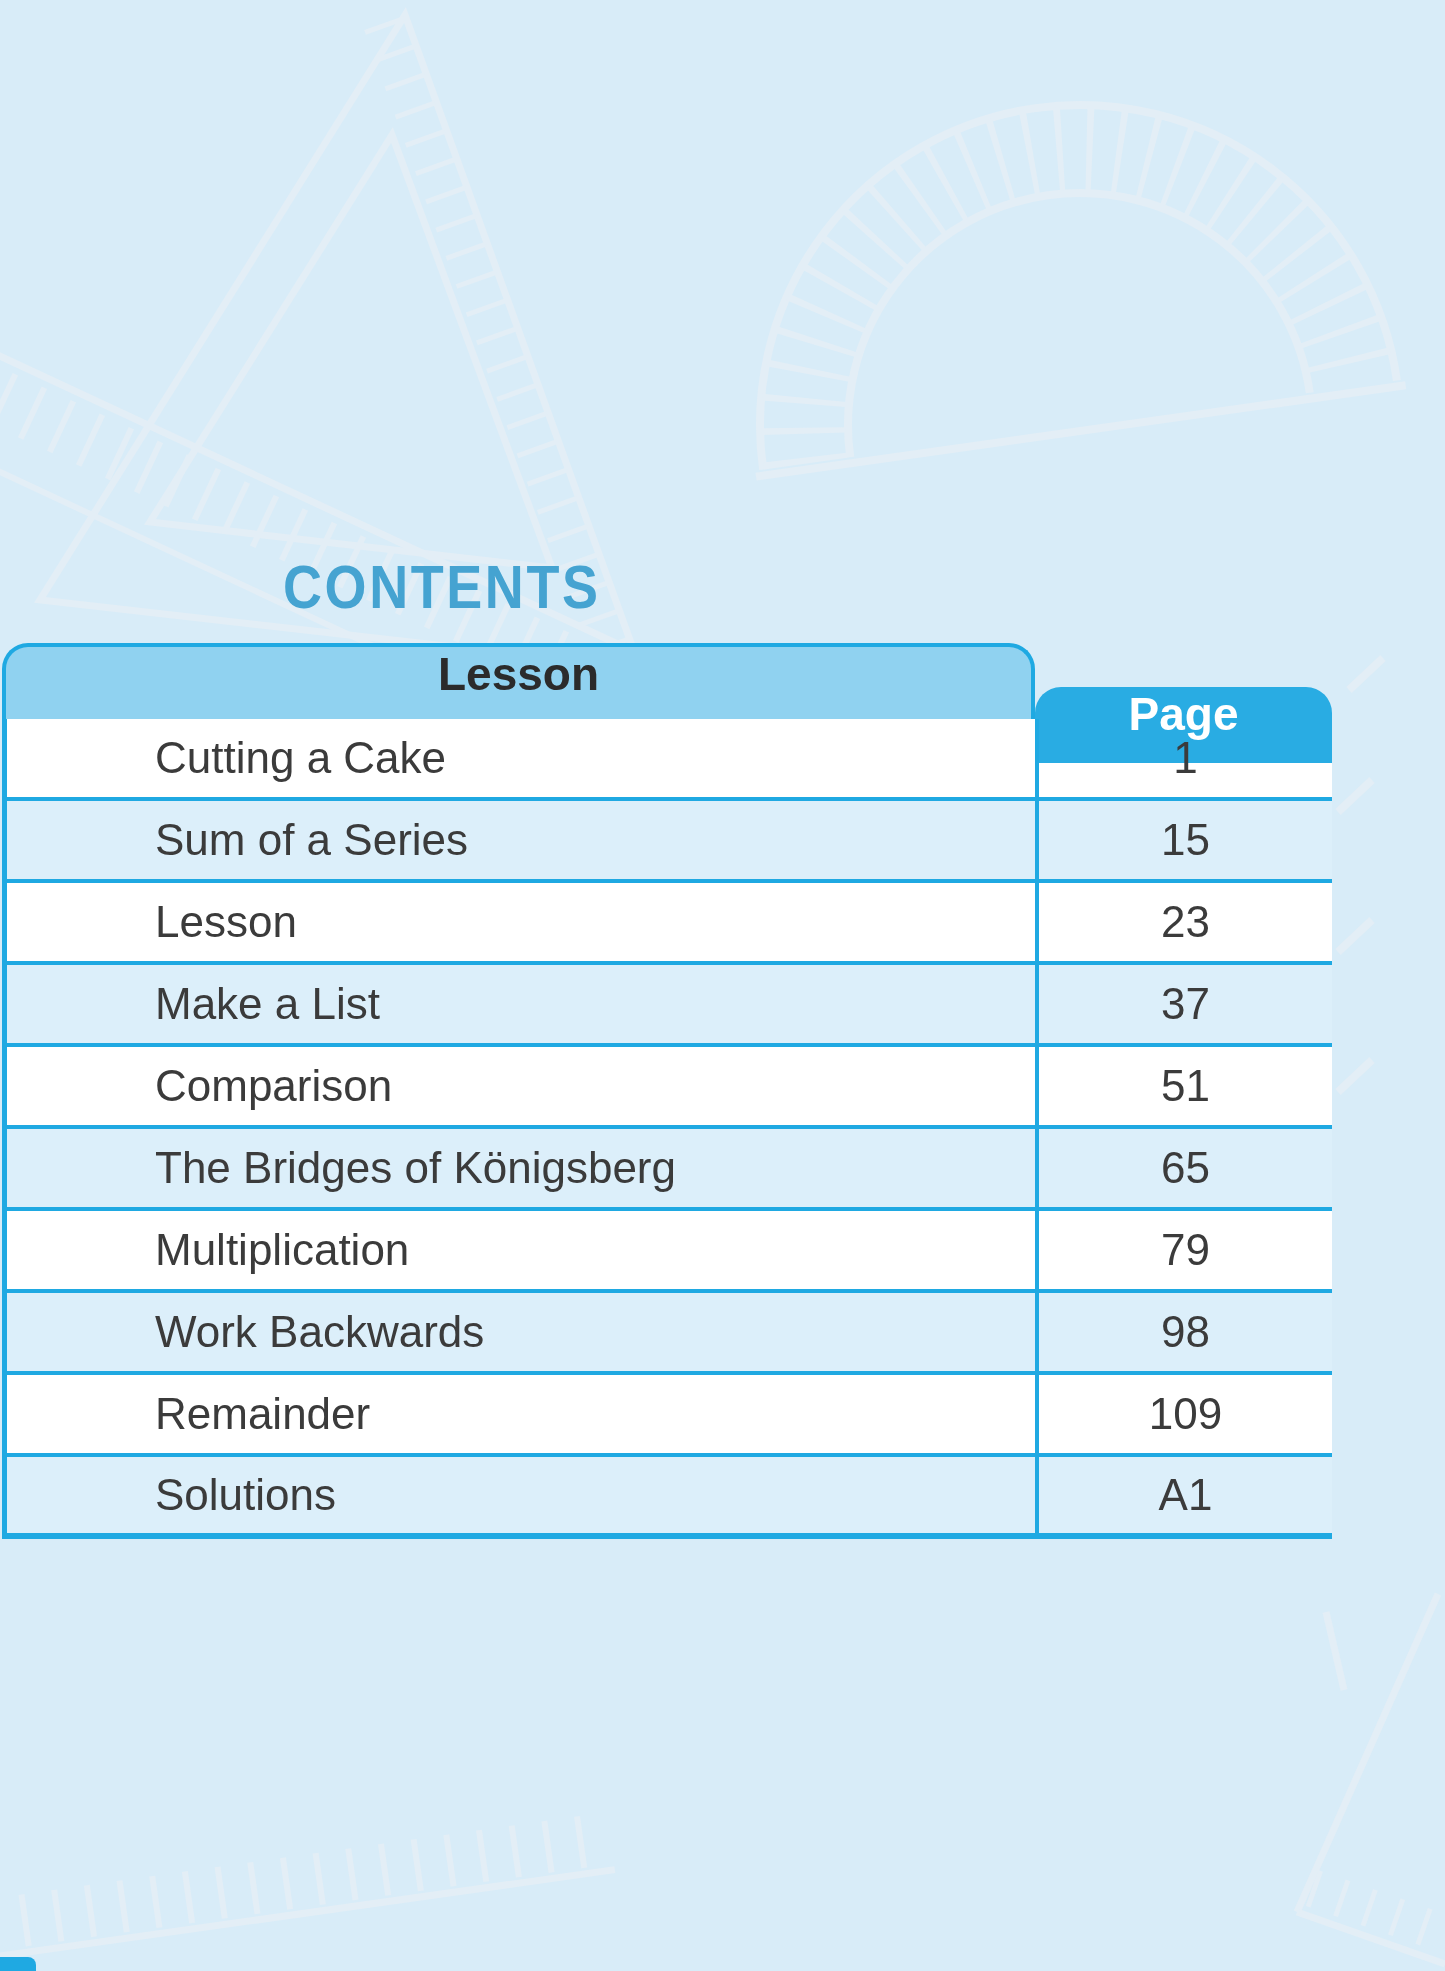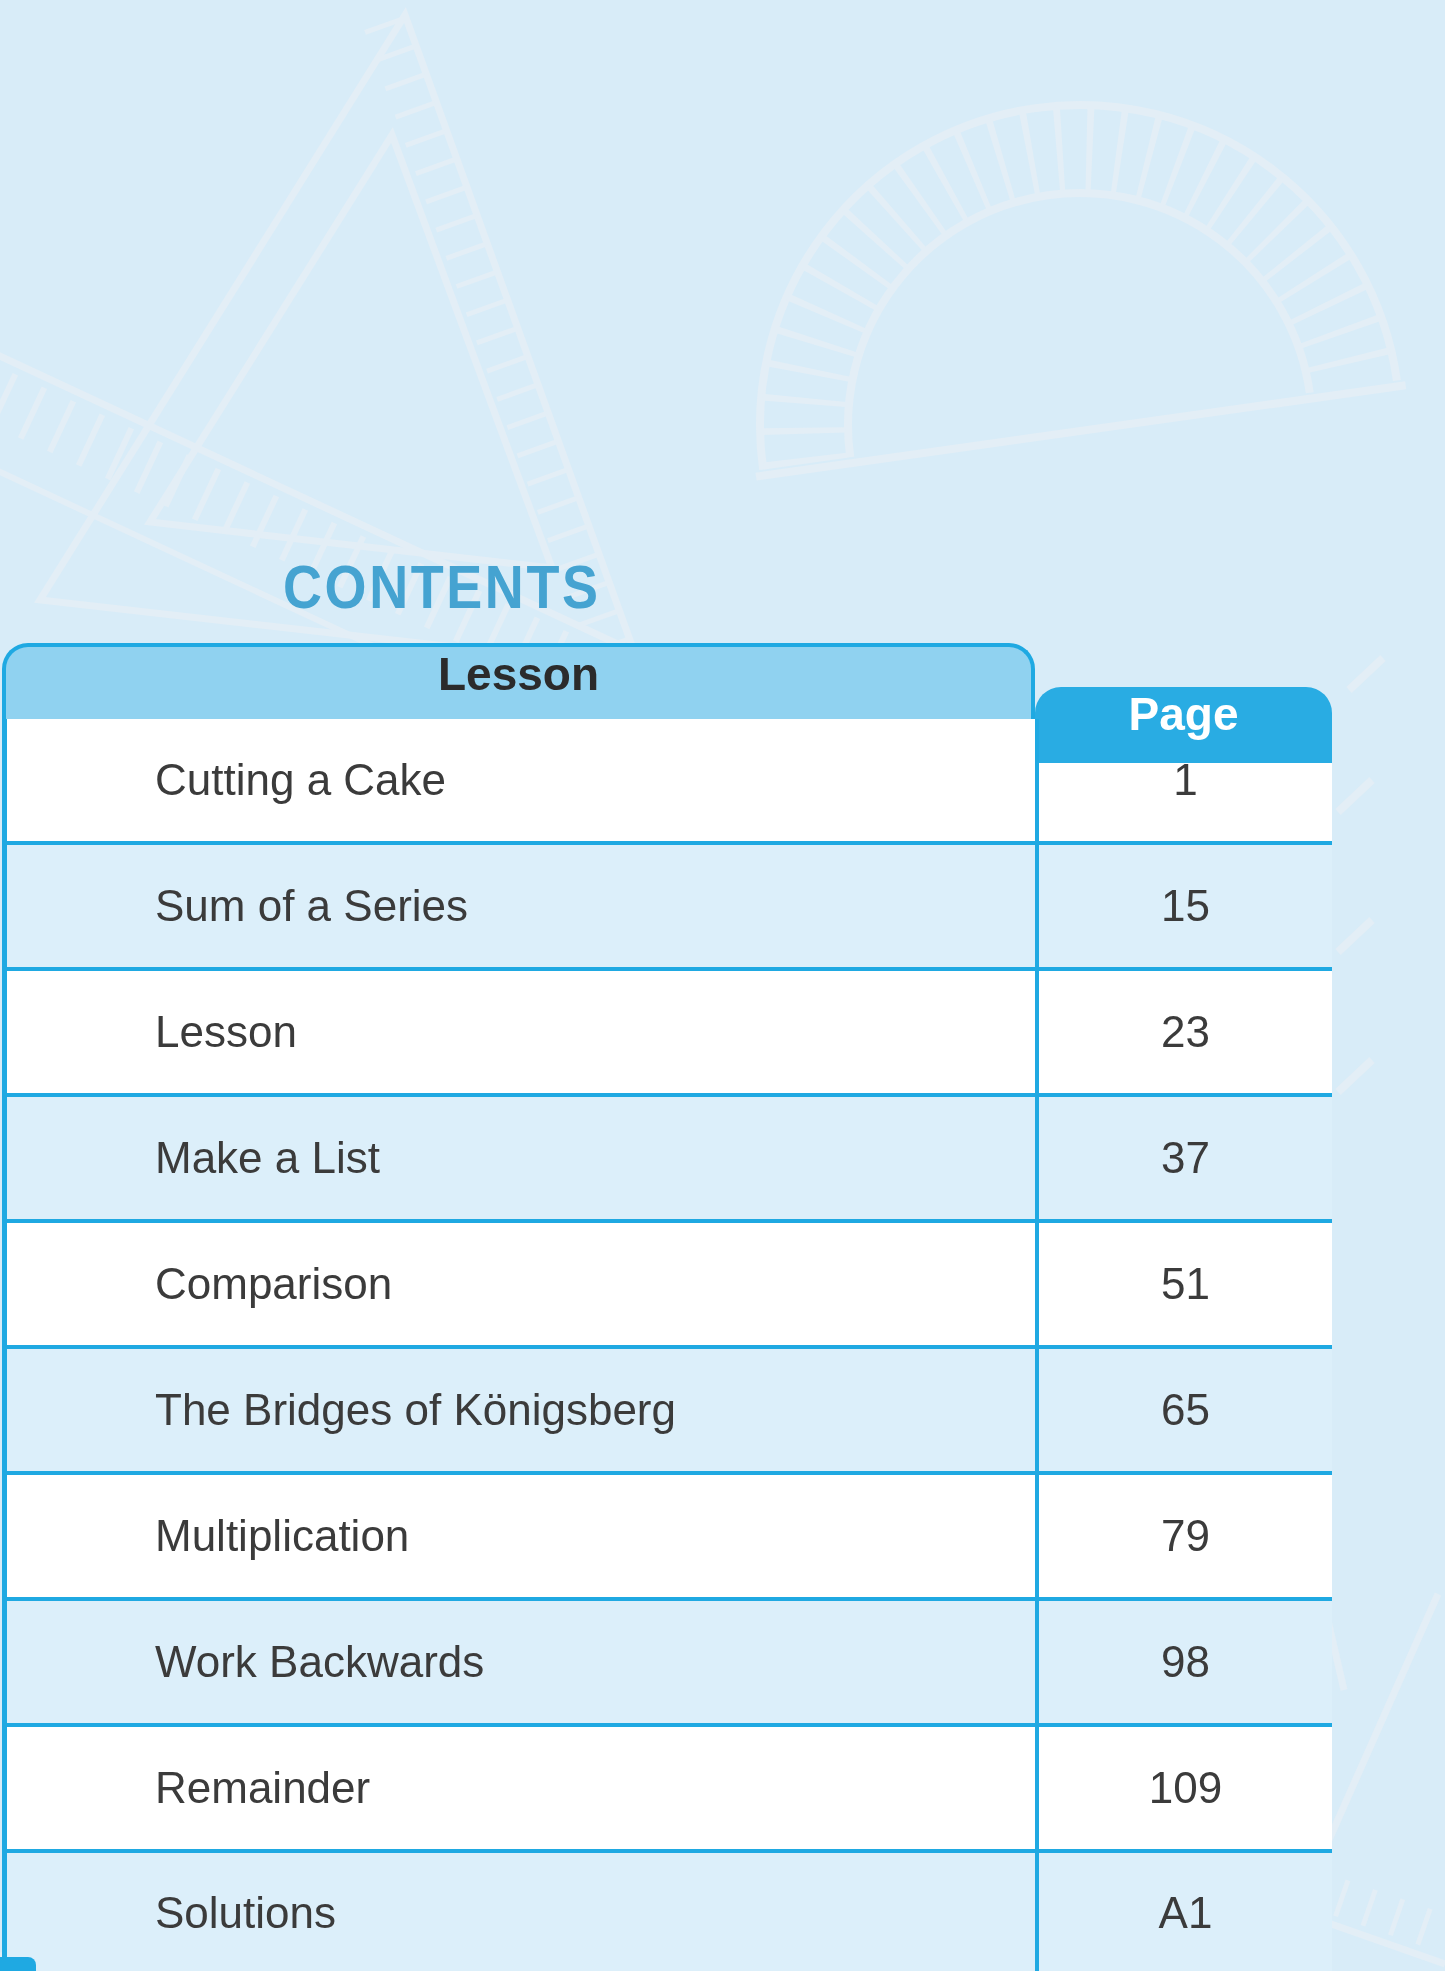--- a/index.html
+++ b/index.html
@@ -48,21 +48,21 @@
     font-size:46px;font-weight:bold;
   }
   .th.page{
     width:297px;height:76px;
     background:var(--page-header-fill);
     border-radius:26px 26px 0 0;
     color:var(--page-header-text);
     font-size:46px;font-weight:bold;margin-top:44px;
   }
   .row{
-    display:flex;height:126px;
+    display:flex;height:82px;
     border-left:5px solid var(--table-border);
     border-bottom:4px solid var(--table-border);
     background:var(--row-background);
     font-size:44px;color:var(--text-color);
   }
   .row.alt{background:var(--row-alt-background);}
   .row.last{border-bottom-width:6px;justify-content:flex-end;}
   .cell{display:flex;align-items:center;height:100%;}
   .lesson-cell{width:1028px;padding-left:148px;}
   .page-cell{width:297px;border-left:4px solid var(--table-border);justify-content:center;}

